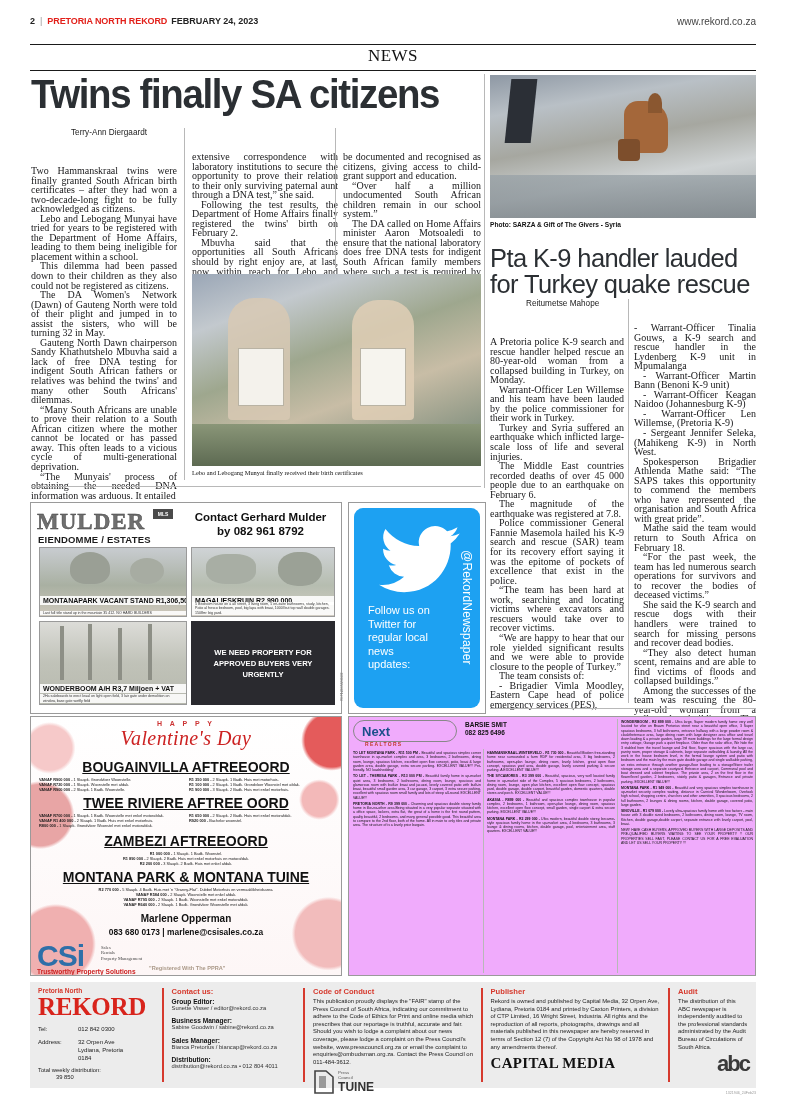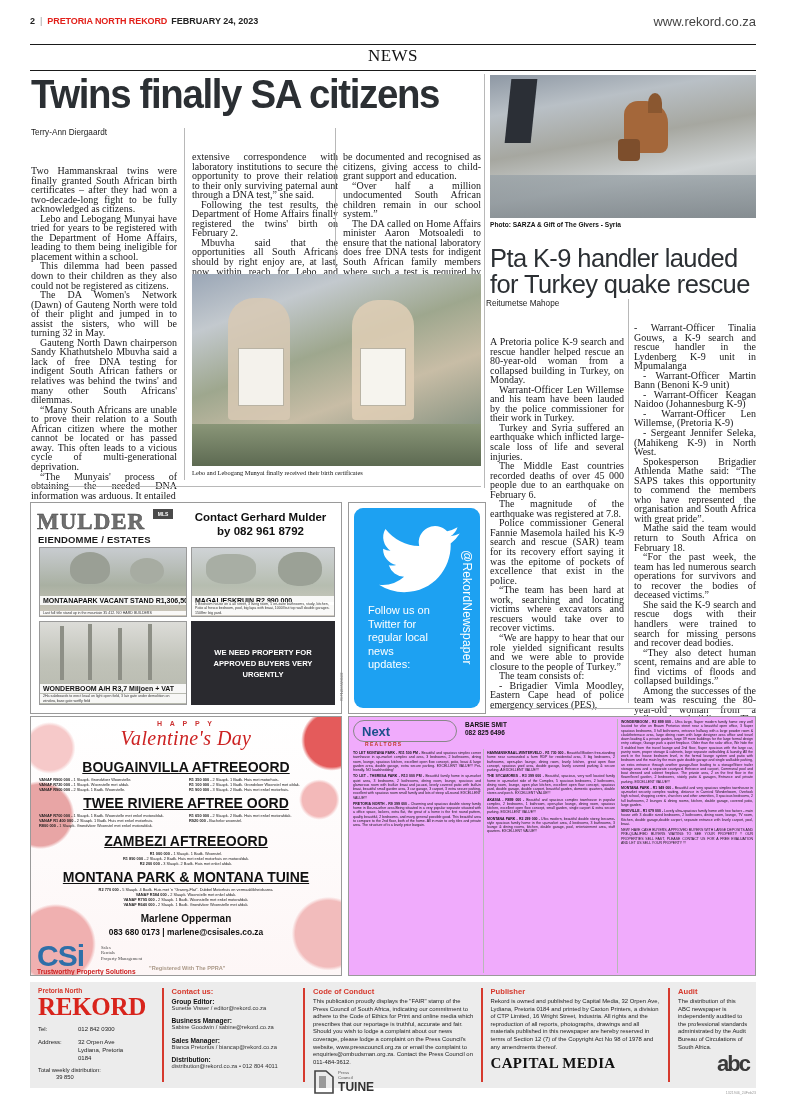--- a/index.html
+++ b/index.html
@@ -14,39 +14,39 @@
   
   .masthead {
     position:absolute; left:0; top:0; width:786px; height:42px;
     display:flex; align-items:center; padding:0 30px;
     font-family:"Liberation Sans", sans-serif;
   }
   .mh-pageno { font-size:9px; font-weight:bold; color:#222; }
   .mh-sep { font-size:9px; color:#999; margin:0 5px; }
   .mh-pub { font-size:9px; font-weight:bold; color:#e2201a; letter-spacing:-0.1px; }
   .mh-date { font-size:9px; font-weight:bold; color:#222; margin-left:4px; }
-  .mh-url { margin-left:auto; font-size:13px; color:#444; }
+  .mh-url { margin-left:auto; font-size:10px; color:#444; }
 
   .rule-top { position:absolute; left:30px; top:44px; width:726px; height:1.4px; background:#1a1a1a; }
   .section-word {
     position:absolute; left:0; top:46px; width:786px; text-align:center;
     font-family:"Liberation Serif", serif; font-size:17px; color:#111; letter-spacing:0.5px;
   }
   .rule-under { position:absolute; left:30px; top:70px; width:726px; height:1.4px; background:#1a1a1a; }
 
   
   .story-head {
     position:absolute; left:31px; top:74px; width:430px;
     font-family:"Liberation Sans", sans-serif; font-weight:bold;
     font-size:40px; line-height:41px; color:#2b2f33;
     letter-spacing:-1.4px; transform:scaleX(0.96); transform-origin:left top;
   }
   .byline {
     position:absolute; font-family:"Liberation Sans", sans-serif;
-    font-size:8.2px; color:#222;
+    font-size:8.2px; color:#222;margin-left:40px;
   }
   .bodycol {
     position:absolute; font-family:"Liberation Serif", serif;
     font-size:10px; line-height:9.55px; color:#18181a;
     text-align:justify; text-justify:inter-word;
     -webkit-hyphens:auto; hyphens:auto;margin-top:24px;
   }
   .bodycol p { text-indent:9px; }
   .bodycol p.noind { text-indent:0; }
 

